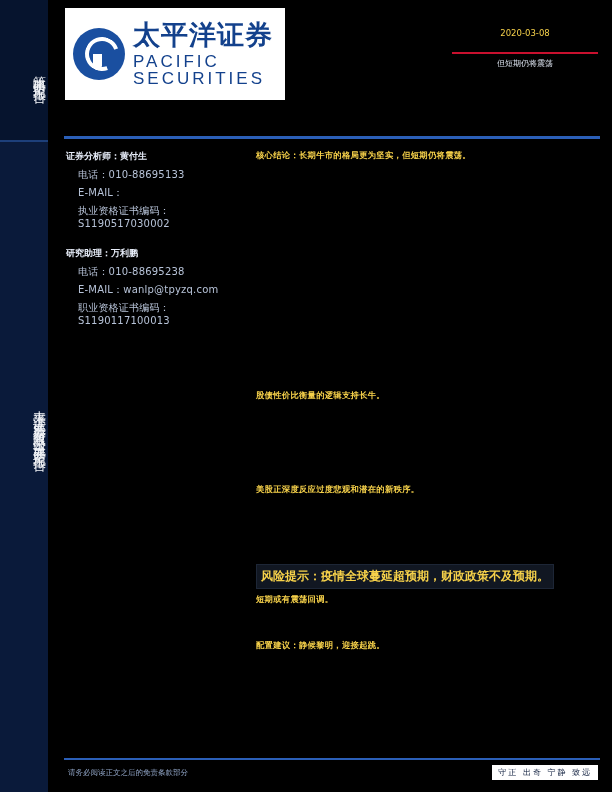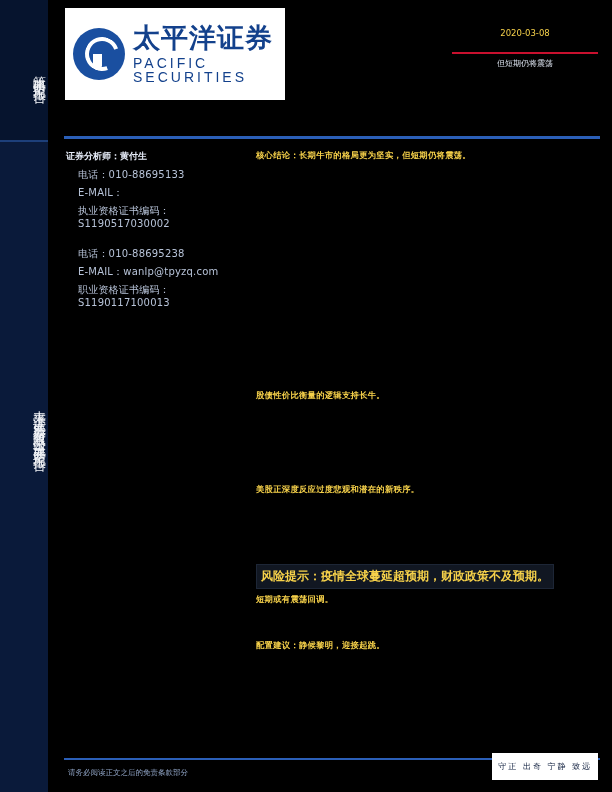--- a/index.html
+++ b/index.html
@@ -102,21 +102,21 @@
   .logo-text { line-height: 1; }
   .logo-cn {
     font-family: "DejaVu Sans", sans-serif;
     font-size: 27px;
     font-weight: bold;
     color: #13418c;
     letter-spacing: 1px;
   }
   .logo-en {
     font-family: "Liberation Sans", sans-serif;
-    font-size: 14px;
+    font-size: 17px;
     color: #13418c;
     letter-spacing: 3px;
     margin-top: 5px;
   }
 
   .date-block {
     position: absolute;
     right: 14px; top: 28px;
     width: 146px;
     text-align: center;
@@ -210,21 +210,21 @@
     font-size: 7.5px;
     font-family: "DejaVu Sans", sans-serif;
   }
   .footer-right {
     position: absolute;
     right: 14px; bottom: 12px;
     background: #ffffff;
     color: #0a1a3a;
     font-size: 8px;
     font-family: "DejaVu Sans", sans-serif;
-    padding: 8px 6px;
+    padding: 2px 6px;
     letter-spacing: 2px;
   }
 </style>
 </head>
 <body>
 
 <div class="left-band">
   <div class="band-top"></div>
   <div class="band-divider"></div>
   <div class="vert-text top">策略研究报告</div>
@@ -250,20 +250,21 @@
 
     <div class="header-rule"></div>
   </div>
 
   <div class="analyst-box">
     <div class="analyst-name">证券分析师：黄付生</div>
     <div class="analyst-line">电话：010-88695133</div>
     <div class="analyst-line">E-MAIL：</div>
     <div class="analyst-line">执业资格证书编码：S1190517030002</div>
     <div class="analyst-gap"></div>
+    <div class="analyst-name">研究助理：万利鹏</div>
     <div class="analyst-line">电话：010-88695238</div>
     <div class="analyst-line">E-MAIL：wanlp@tpyzq.com</div>
     <div class="analyst-line">职业资格证书编码：S1190117100013</div>
   </div>
 
   <div class="body-col">
     <div class="hl" style="top:0px;">核心结论：长期牛市的格局更为坚实，但短期仍将震荡。</div>
     <div class="hl" style="top:240px;">股债性价比衡量的逻辑支持长牛。</div>
     <div class="hl" style="top:334px;">美股正深度反应过度悲观和潜在的新秩序。</div>
     <div class="hl" style="top:444px;">短期或有震荡回调。</div>

